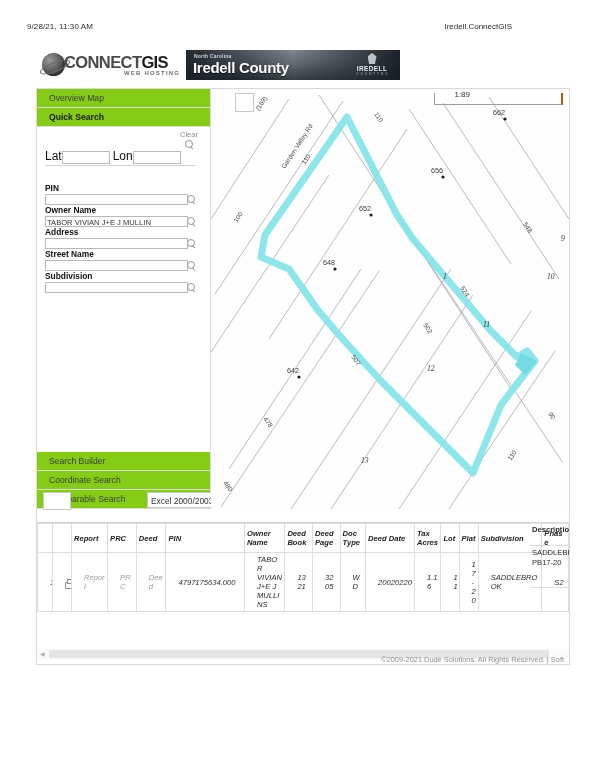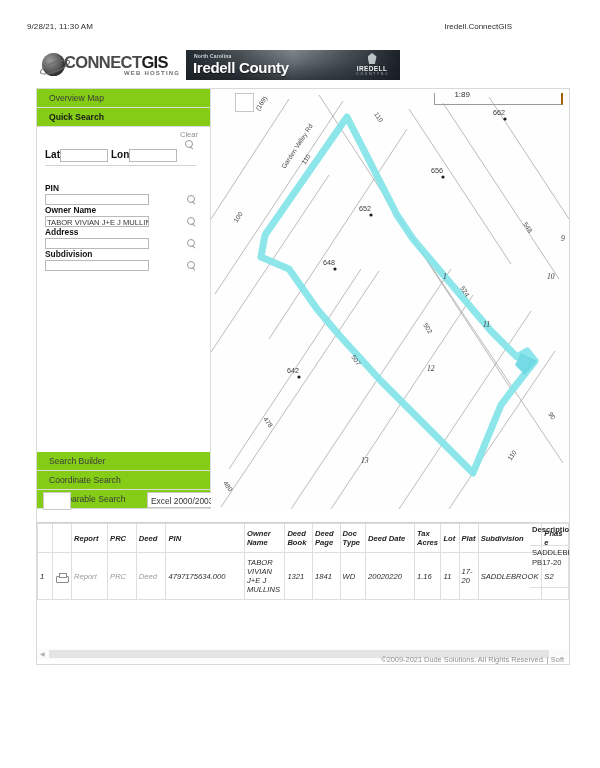--- a/index.html
+++ b/index.html
@@ -137,39 +137,39 @@
     content: ""; position: absolute; left: 5px; top: 5.5px;
     width: 4px; height: 1px; background: #9a9a9a;
     transform: rotate(42deg); transform-origin: left center;
   }
 
   .latlon {
     position: relative;
     margin: 16px 0 0 8px;
     height: 16px;
   }
-  .ll-lbl { font-size: 10px; font-weight: bold; color: #111; }
+  .ll-lbl { font-size: 12px; font-weight: normal; color: #111; }
   .ll-in {
     width: 46px; height: 11px;
     border: 1px solid #b9b9b9; background: #fff;
     display: inline-block; vertical-align: middle;
     margin: 0 3px 0 0;
   }
   .rule {
     position: absolute; left: 8px; right: 14px; top: 38px;
     height: 1px; background: #d2d2d2;
   }
 
   .field { position: relative; margin: 0 0 0 8px; }
   .field-lbl {
     font-size: 8.4px; font-weight: bold; color: #111;
     line-height: 11px;
   }
   .field-in {
-    width: 104px; height: 11px;
+    width: 143px; height: 11px;
     border: 1px solid #b9b9b9; background: #fff;
     font-size: 7.6px; color: #333;
     padding: 0 1px; box-sizing: border-box;
     font-family: "Liberation Sans", sans-serif;
     line-height: 11px;
     white-space: nowrap; overflow: hidden;
   }
   .field-mag {
     position: absolute; left: 142px; top: 12px;
   }
@@ -236,21 +236,21 @@
     vertical-align: middle;
     word-wrap: break-word;
     overflow: hidden;
     font-style: italic;
   }
   table.res th {
     font-weight: bold; color: #222; text-align: left;
     height: 24px;
     font-size: 7.6px;
   }
-  table.res td { height: 42px; }
+  table.res td { height: 42px; padding-left: 12px; }
   .muted { color: #9b9b9b; }
   .printer {
     width: 11px; height: 9px; position: relative; margin: 3px auto 0;
   }
   .printer:before {
     content: ""; position: absolute; left: 0; top: 3px;
     width: 11px; height: 5px;
     border: 1px solid #8a8a8a; border-radius: 1px; background: #fff;
   }
   .printer:after {
@@ -357,20 +357,25 @@
           <div class="field-in">TABOR VIVIAN J+E J MULLIN</div>
           <span class="field-mag mag"></span>
         </div>
 
         <div class="field">
           <div class="field-lbl">Address</div>
           <div class="field-in"></div>
           <span class="field-mag mag"></span>
         </div>
 
+        <div class="field">
+          <div class="field-lbl">Street Name</div>
+          <div class="field-in"></div>
+          <span class="field-mag mag"></span>
+        </div>
 
         <div class="field">
           <div class="field-lbl">Subdivision</div>
           <div class="field-in"></div>
           <span class="field-mag mag"></span>
         </div>
       </div>
 
       <div class="panel-foot">
         <div class="panel-btn">Search Builder</div>
@@ -506,21 +511,21 @@
             <td>1</td>
             <td>
                 <div class="printer"></div>
               </td>
             <td class="muted">Report</td>
             <td class="muted">PRC</td>
             <td class="muted">Deed</td>
             <td>4797175634.000</td>
             <td>TABOR VIVIAN J+E J MULLINS</td>
             <td>1321</td>
-            <td>1841</td>
+            <td>3205</td>
             <td>WD</td>
             <td>20020220</td>
             <td>1.16</td>
             <td>11</td>
             <td>17-20</td>
             <td>SADDLEBROOK</td>
             <td>S2</td>
           </tr>
         </tbody>
       </table>

